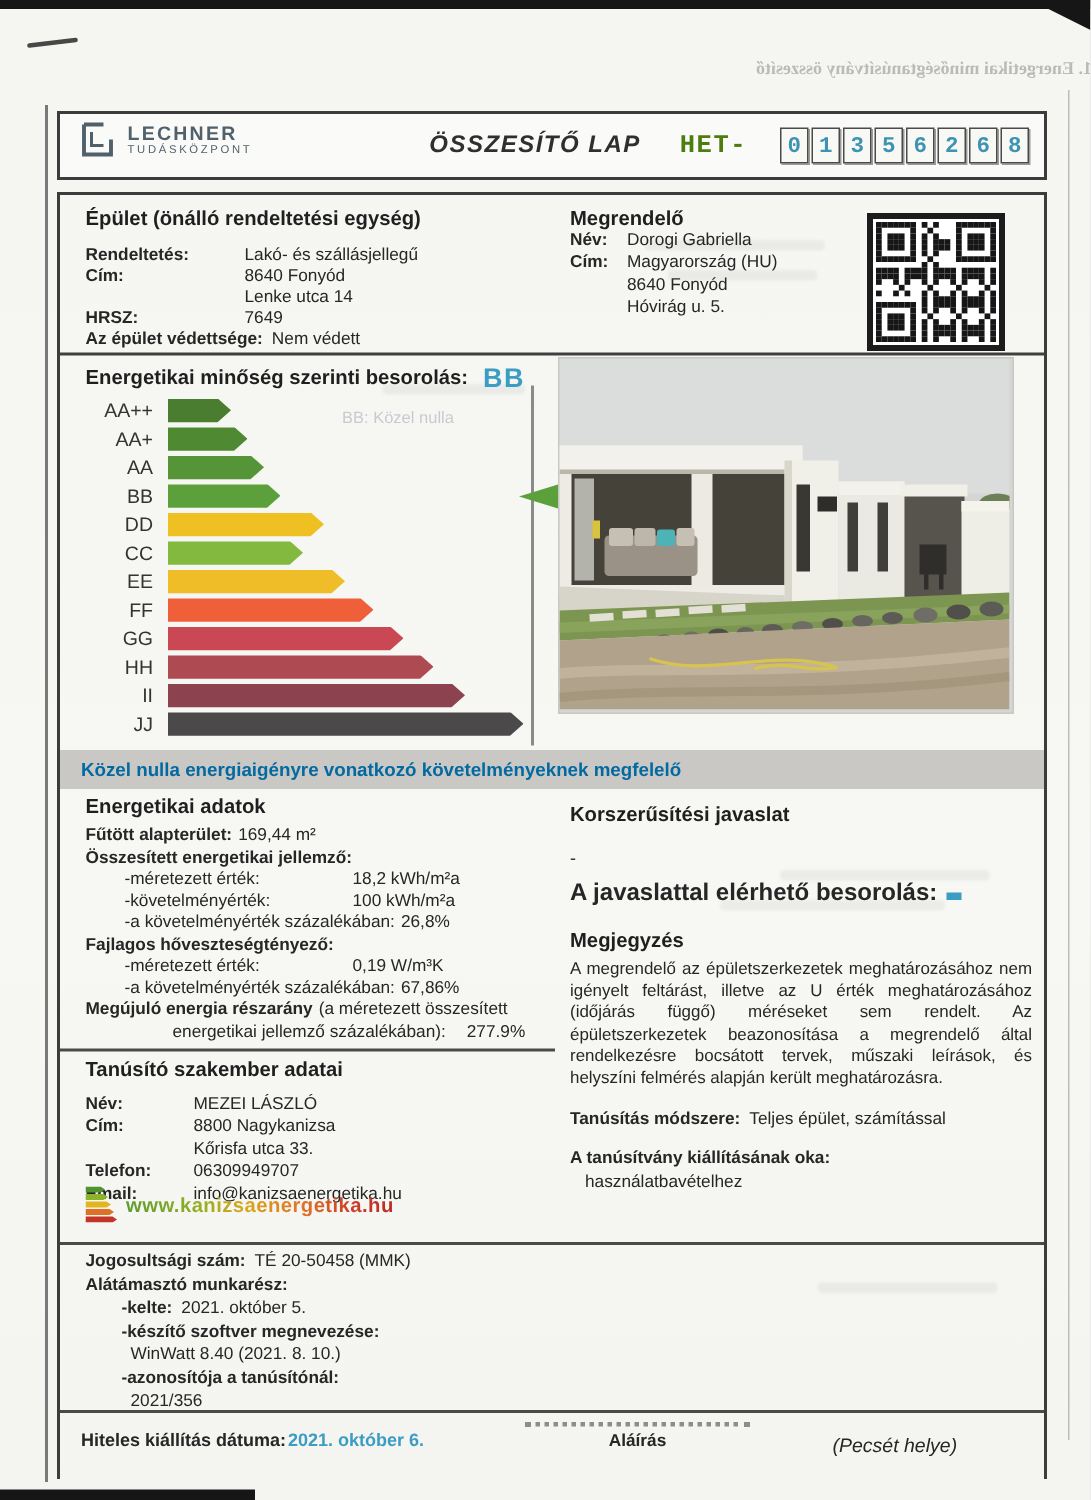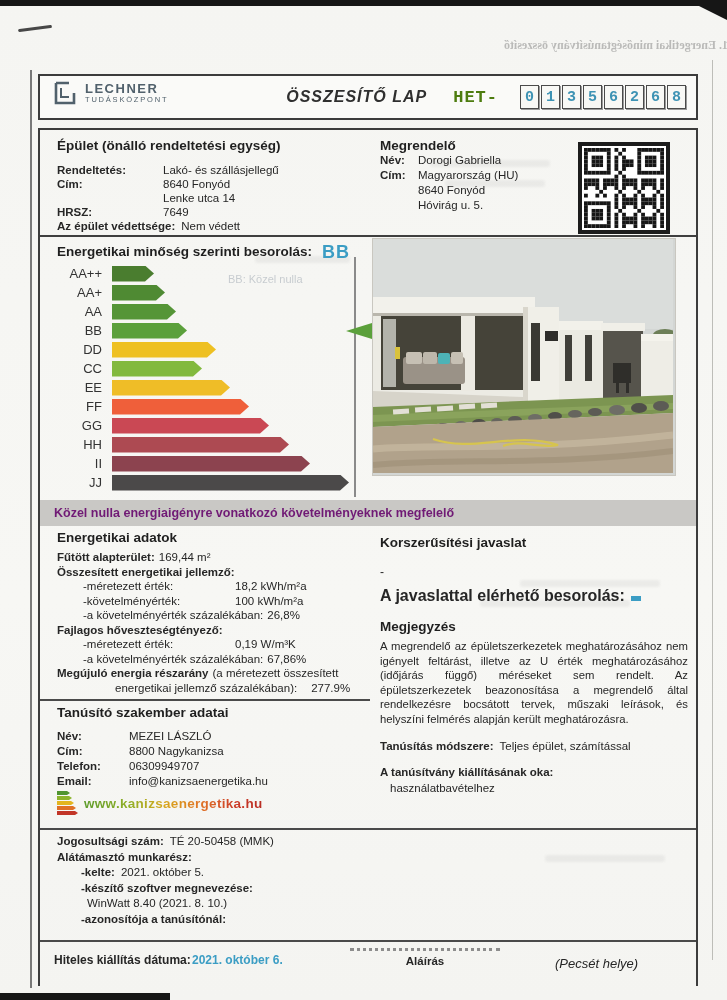--- a/index.html
+++ b/index.html
@@ -63,21 +63,21 @@
   .rating-heading{position:absolute;left:17px;top:112px;}
   .rating-value{color:#3b9dc4;font-size:18px;font-weight:bold;letter-spacing:1px;margin-left:10px;vertical-align:-2px;}
   #erows{position:absolute;left:14px;top:134px;}
   .erow{display:flex;align-items:center;height:19px;}
   .elab{width:48px;text-align:right;padding-right:10px;font-size:13px;color:#333;}
   .ebar{height:16px;clip-path:polygon(0 0,calc(100% - 9px) 0,100% 50%,calc(100% - 9px) 100%,0 100%);}
   .vline{position:absolute;left:314px;top:127px;width:2px;height:240px;background:#8a8a8a;}
   .marker{position:absolute;left:306px;width:0;height:0;border-top:8px solid transparent;border-bottom:8px solid transparent;border-right:26px solid #5ba03b;}
   .photo{position:absolute;left:332px;top:108px;width:302px;height:236px;border:1px solid #c9c7c0;background:#d3d6d4;}
   .band{position:absolute;left:0;top:370px;width:100%;height:26px;background:#c9c8c5;display:flex;align-items:center;}
-  .band span{padding-left:14px;color:#701a75;font-weight:bold;font-size:12.5px;}
+  .band span{padding-left:14px;color:#0369a1;font-weight:bold;font-size:12.5px;}
 
   
   .sec-ea{position:absolute;left:17px;top:400px;width:316px;}
   .sec-ea .heading{margin-bottom:5px;}
   .sec-ea .kv-row{line-height:14.5px;}
   .sec-ea .kv-label{margin-right:4px;}
   .sec-ea .ind1{padding-left:26px;}
   .sec-ea .ind1 .kv-label{min-width:148px;}
   .sec-ea .ind2{padding-left:58px;}
   .sec-ea .ind2 .kv-label{min-width:0;margin-right:14px;}
@@ -659,20 +659,24 @@
       <div>
           <div class="kv-row">
             <span class="kv-label">Név:</span>
             <span class="kv-value">MEZEI LÁSZLÓ</span>
           </div>
           <div class="kv-row">
             <span class="kv-label">Cím:</span>
             <span class="kv-value">8800 Nagykanizsa</span>
           </div>
           <div class="kv-row">
+            <span class="kv-label"></span>
+            <span class="kv-value">Kőrisfa utca 33.</span>
+          </div>
+          <div class="kv-row">
             <span class="kv-label">Telefon:</span>
             <span class="kv-value">06309949707</span>
           </div>
           <div class="kv-row">
             <span class="kv-label">Email:</span>
             <span class="kv-value">info@kanizsaenergetika.hu</span>
           </div>
         </div>
       <div class="kanizsa">
         <svg width="22" height="24" viewBox="0 0 22 24">
@@ -711,20 +715,24 @@
           <div class="kv-row ind1">
             <span class="kv-label">-készítő szoftver megnevezése:</span>
           </div>
           <div class="kv-row ind1">
             <span class="kv-label"></span>
             <span class="kv-value">WinWatt 8.40 (2021. 8. 10.)</span>
           </div>
           <div class="kv-row ind1">
             <span class="kv-label">-azonosítója a tanúsítónál:</span>
           </div>
+          <div class="kv-row ind1">
+            <span class="kv-label"></span>
+            <span class="kv-value">2021/356</span>
+          </div>
         </div>
     </div>
 
     <div class="footer-row">
       <span class="f-date-label">Hiteles kiállítás dátuma:</span>
       <span class="f-date-value">2021. október 6.</span>
       <div class="sig-block">
         <div class="sig-dots"></div>
         <div class="sig-label">Aláírás</div>
       </div>

